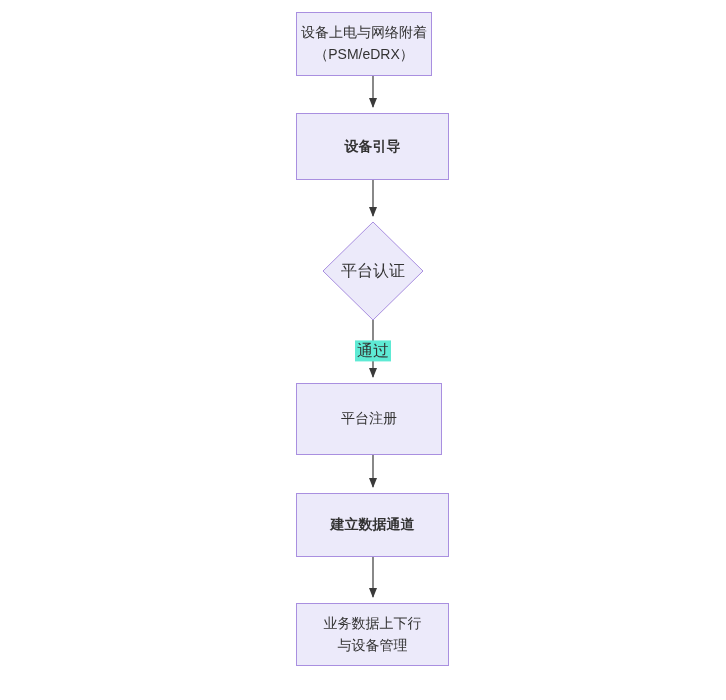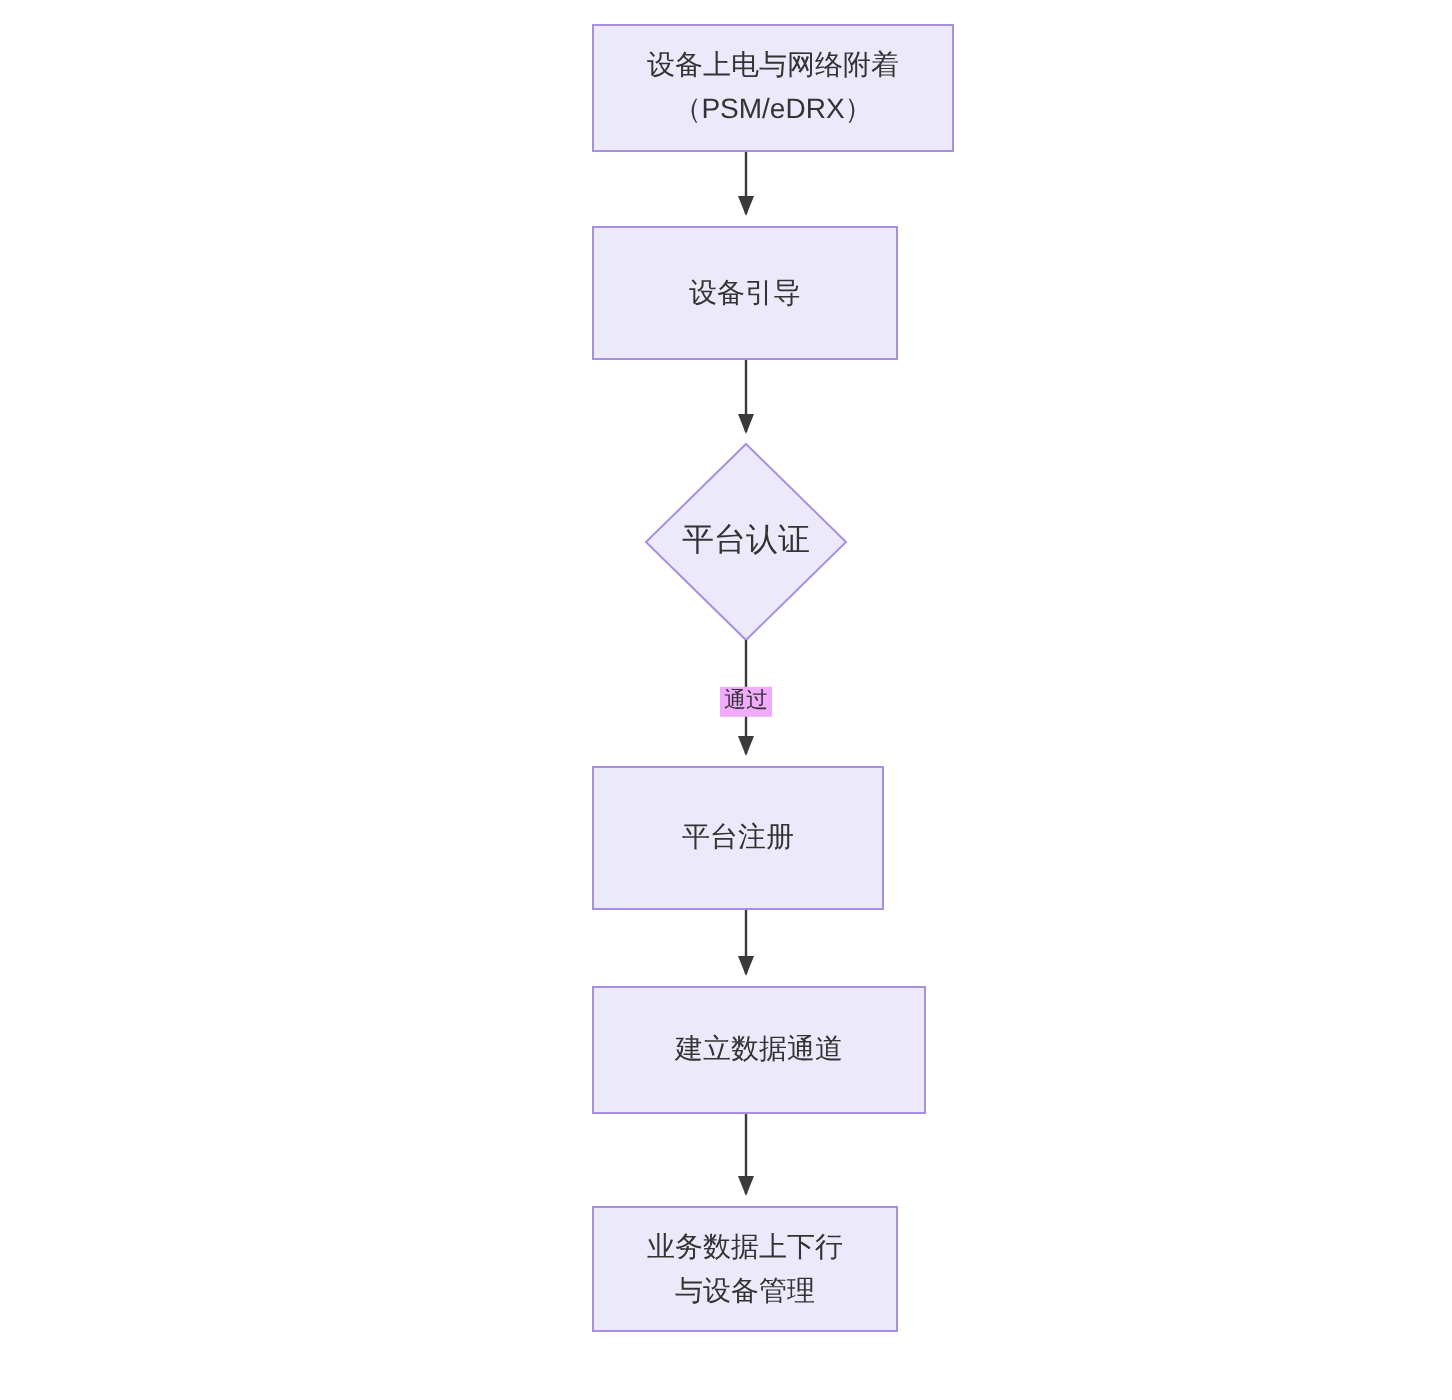--- a/index.html
+++ b/index.html
@@ -53,23 +53,23 @@
     z-index: 2;
     color: #333333;
     font-size: 16px;
     line-height: 1.55;
     text-align: center;
     white-space: nowrap;
   }
   .edge-label {
     position: absolute;
     z-index: 3;
-    background: #f0abfc;
+    background: #5eead4;
     color: #333333;
-    font-size: 11px;
+    font-size: 16px;
     line-height: 1.2;
     padding: 1px 2px;
     white-space: nowrap;
     transform: translate(-50%, -50%);
   }
 </style>
 </head>
 <body>
 
 <div id="canvas">
@@ -83,40 +83,40 @@
 
     <polygon points="373,222 423,271 373,320 323,271" fill="#ECEAFA" stroke="#A98FE0" stroke-width="1"></polygon>
 
     <line x1="373" y1="76" x2="373" y2="107" stroke="#3A3A3A" stroke-width="1.2" marker-end="url(#arrowhead)"></line>
     <line x1="373" y1="180" x2="373" y2="216" stroke="#3A3A3A" stroke-width="1.2" marker-end="url(#arrowhead)"></line>
     <line x1="373" y1="320" x2="373" y2="377" stroke="#3A3A3A" stroke-width="1.2" marker-end="url(#arrowhead)"></line>
     <line x1="373" y1="455" x2="373" y2="487" stroke="#3A3A3A" stroke-width="1.2" marker-end="url(#arrowhead)"></line>
     <line x1="373" y1="557" x2="373" y2="597" stroke="#3A3A3A" stroke-width="1.2" marker-end="url(#arrowhead)"></line>
   </svg>
 
-  <div class="node" style="left:296px; top:12px; width:181px; height:64px;">
+  <div class="node" style="left:296px; top:12px; width:136px; height:64px;">
     <span class="line">设备上电与网络附着</span>
     <span class="line">（PSM/eDRX）</span>
   </div>
 
-  <div class="node" style="left:296px; top:113px; width:153px; height:67px;">
+  <div class="node" style="left:296px; top:113px; width:153px; height:67px;font-weight:bold;">
     <span class="line">设备引导</span>
   </div>
 
   <div class="decision-wrap" style="left:323px; top:222px; width:100px; height:98px;">
     <span class="decision-label">平台认证</span>
   </div>
 
   <div class="edge-label" style="left:373px; top:351px;">通过</div>
 
   <div class="node" style="left:296px; top:383px; width:146px; height:72px;">
     <span class="line">平台注册</span>
   </div>
 
-  <div class="node" style="left:296px; top:493px; width:167px; height:64px;">
+  <div class="node" style="left:296px; top:493px; width:153px; height:64px;font-weight:bold;">
     <span class="line">建立数据通道</span>
   </div>
 
   <div class="node" style="left:296px; top:603px; width:153px; height:63px;">
     <span class="line">业务数据上下行</span>
     <span class="line">与设备管理</span>
   </div>
 
 </div>
 

